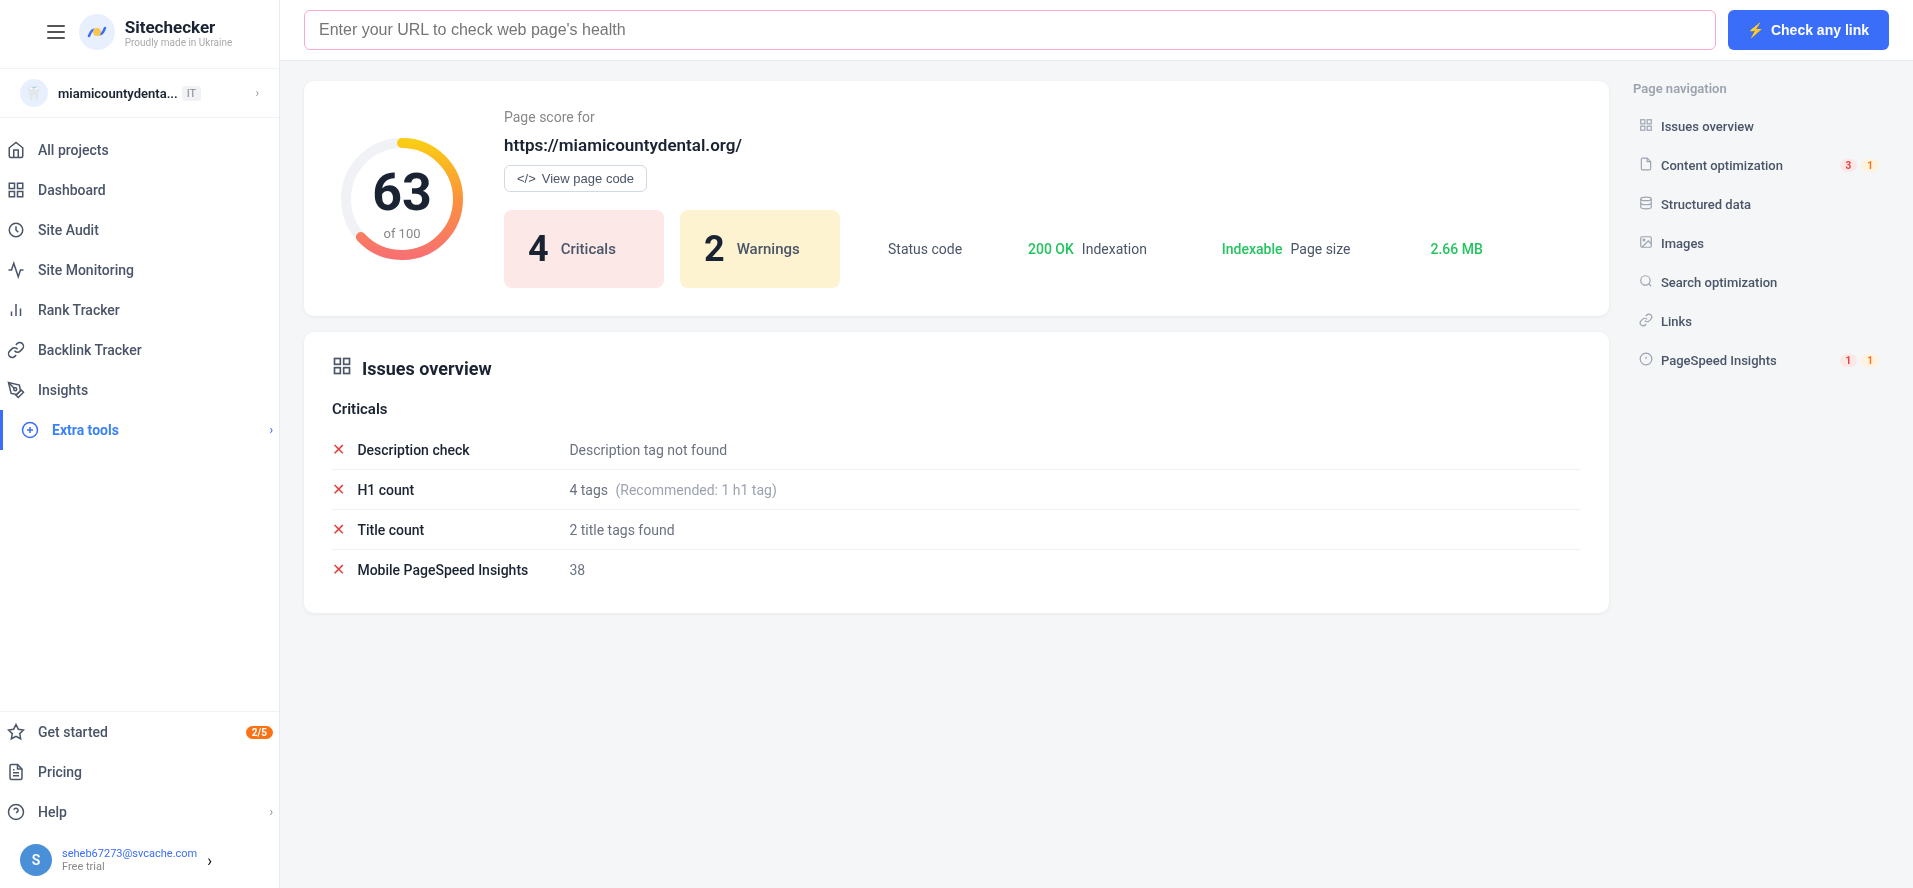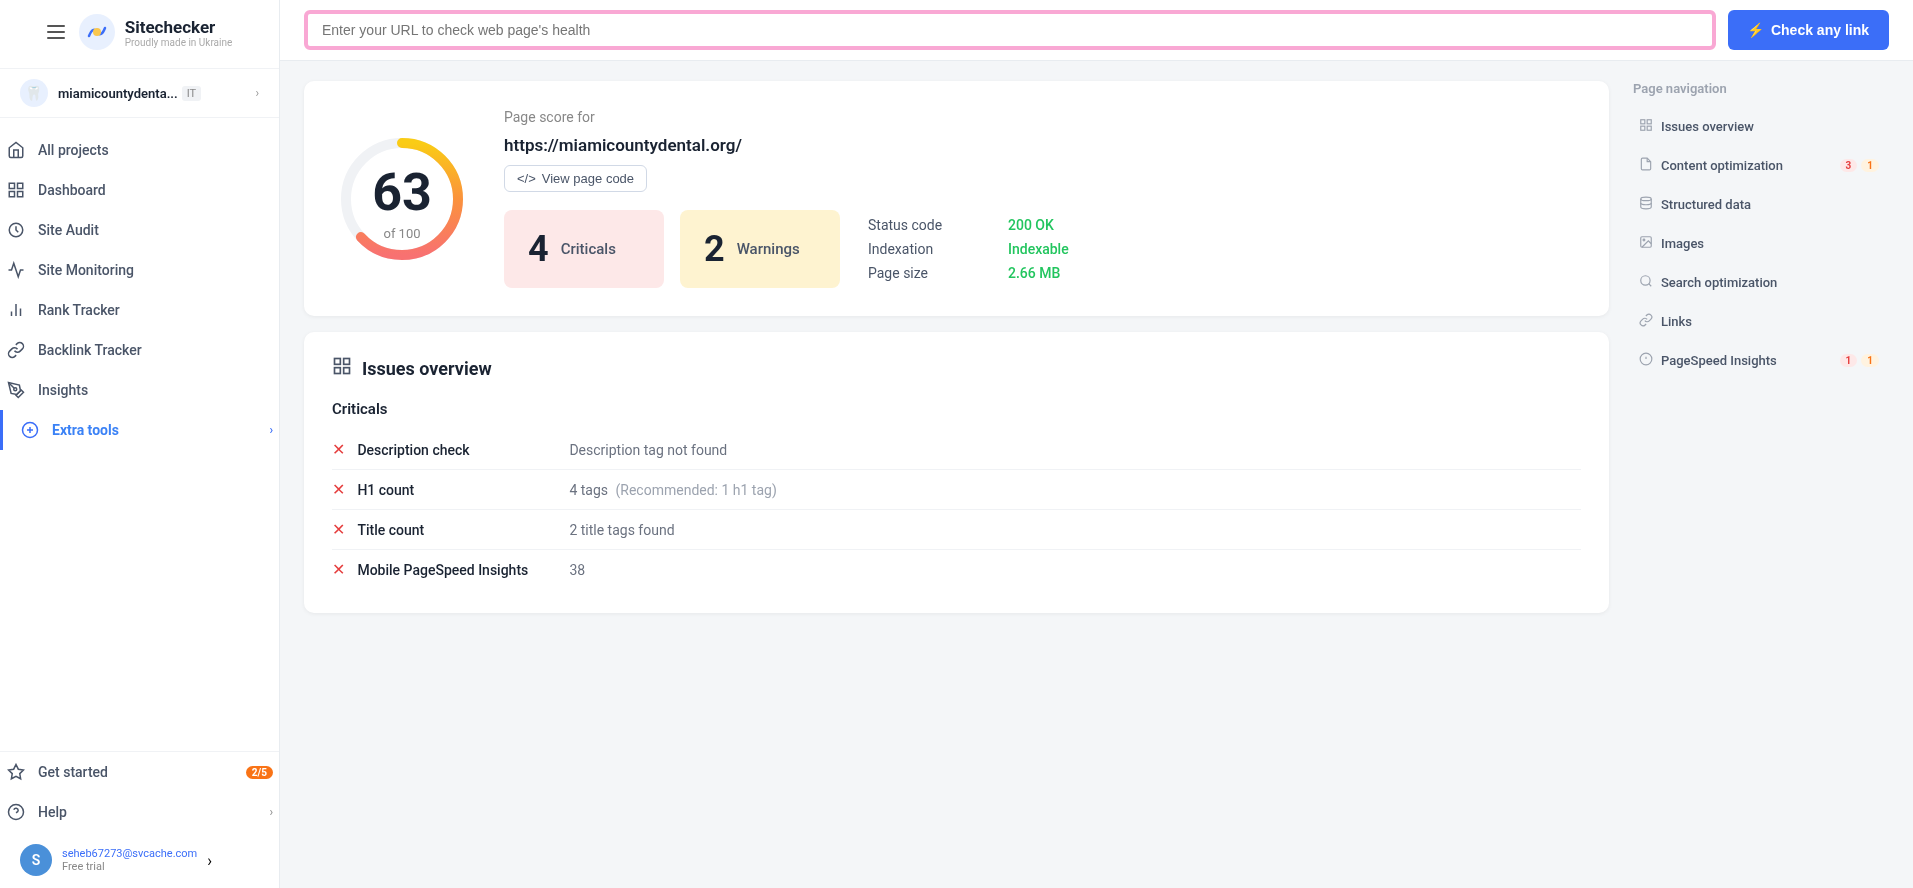--- a/index.html
+++ b/index.html
@@ -92,24 +92,24 @@
       align-items: center;
       gap: 12px;
       border-bottom: 1px solid #e8ecf0;
       position: sticky;
       top: 0;
       z-index: 10;
     }
     .url-input {
       flex: 1;
       height: 40px;
-      border: 4px solid #f9a8d4;
+      border: 1px solid #f9a8d4;
       border-radius: 6px;
       padding: 0 14px;
-      font-size: 14px;
+      font-size: 16px;
       color: #8b5cf6;
       outline: none;
       background: #fff;
     }
     .check-btn {
       background: #3b6ef8;
       color: #fff;
       border: none;
       padding: 0 20px;
       height: 40px;
@@ -208,23 +208,23 @@
       gap: 12px;
       min-width: 160px;
     }
     .stat-card.critical { background: #fde8e8; }
     .stat-card.warning { background: #fef3d0; }
     .stat-num { font-size: 36px; font-weight: 700; color: #1a2332; }
     .stat-label { font-size: 15px; color: #4a5568; font-weight: 500; }
 
     .meta-stats {
       display: flex;
-      flex-direction: column;
+      flex-direction: row;
       gap: 8px;
-      margin-left: 12px;
+      margin-left: 32px;
     }
     .meta-row {
       display: flex;
       gap: 40px;
       align-items: center;
     }
     .meta-key { font-size: 14px; color: #4a5568; min-width: 100px; }
     .meta-val { font-size: 14px; font-weight: 500; }
     .meta-val.ok { color: #22c55e; }
     .meta-val.indexable { color: #22c55e; }
@@ -420,20 +420,32 @@
 
   <div class="sidebar-bottom">
     <div class="sidebar-item">
       <span class="icon">
         <svg width="18" height="18" viewBox="0 0 24 24" fill="none" stroke="currentColor" stroke-width="2">
             <polygon points="12 2 15.09 8.26 22 9.27 17 14.14 18.18 21.02 12 17.77 5.82 21.02 7 14.14 2 9.27 8.91 8.26 12 2"></polygon>
           </svg>
       </span>
       <span>Get started</span>
       <span class="badge-count" style="background:#f97316;">2/5</span>
+    </div>
+    <div class="sidebar-item">
+      <span class="icon">
+        <svg width="18" height="18" viewBox="0 0 24 24" fill="none" stroke="currentColor" stroke-width="2">
+            <path d="M14 2H6a2 2 0 0 0-2 2v16a2 2 0 0 0 2 2h12a2 2 0 0 0 2-2V8z"></path>
+            <polyline points="14 2 14 8 20 8"></polyline>
+            <line x1="16" y1="13" x2="8" y2="13"></line>
+            <line x1="16" y1="17" x2="8" y2="17"></line>
+            <polyline points="10 9 9 9 8 9"></polyline>
+          </svg>
+      </span>
+      <span>Pricing</span>
     </div>
     <div class="sidebar-item">
       <span class="icon">
         <svg width="18" height="18" viewBox="0 0 24 24" fill="none" stroke="currentColor" stroke-width="2">
             <circle cx="12" cy="12" r="10"></circle>
             <path d="M9.09 9a3 3 0 0 1 5.83 1c0 2-3 3-3 3"></path>
             <line x1="12" y1="17" x2="12.01" y2="17"></line>
           </svg>
       </span>
       <span>Help</span>

